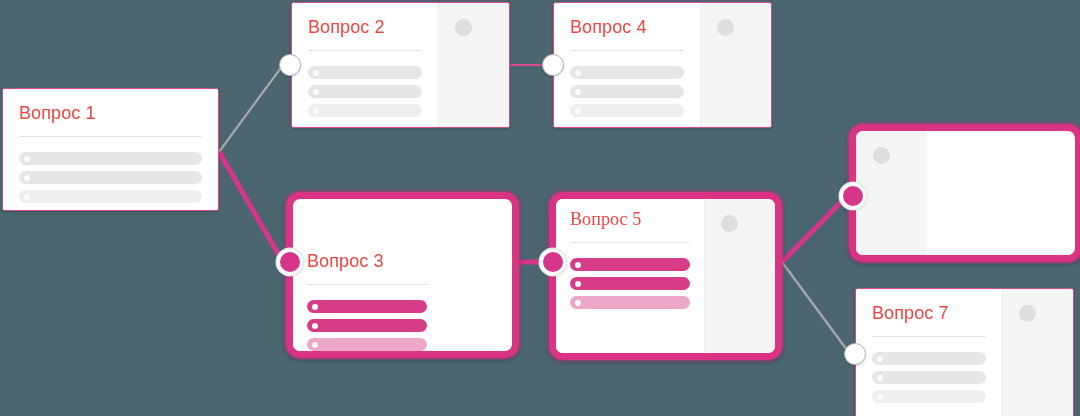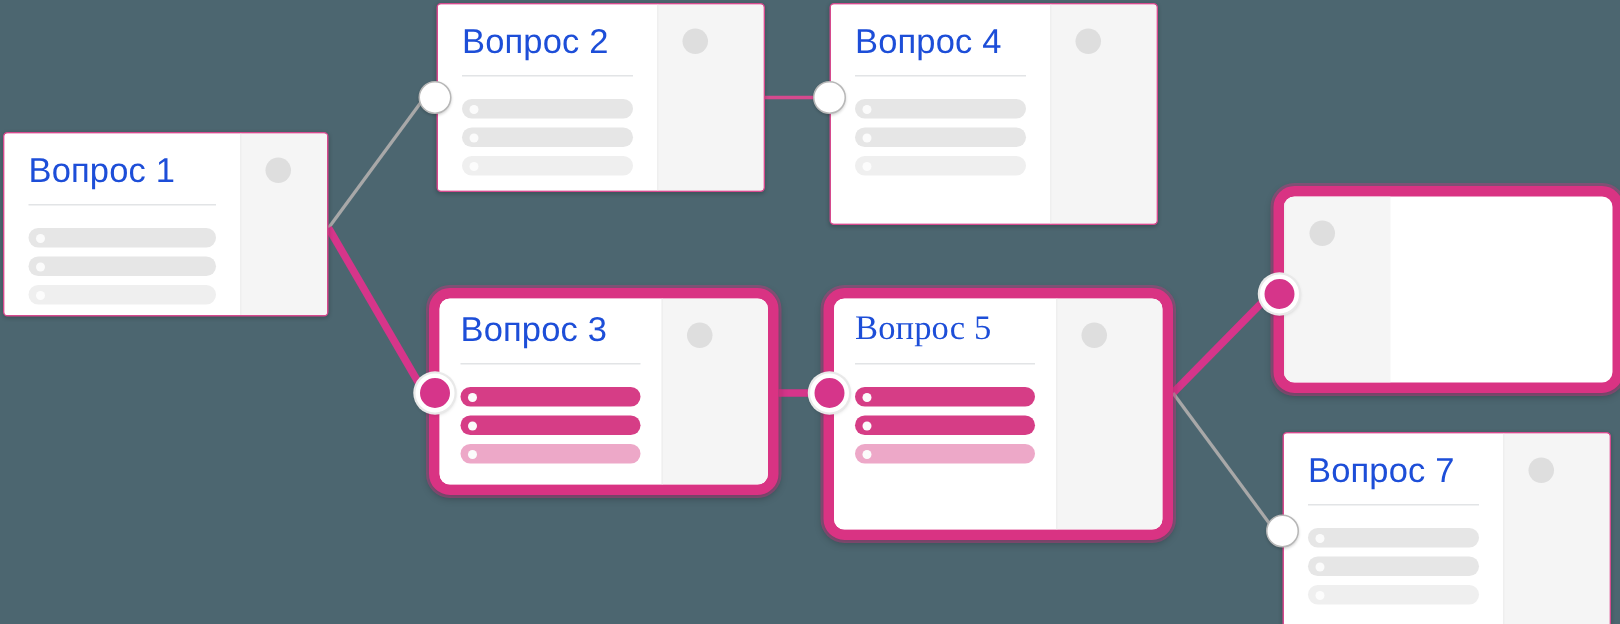--- a/index.html
+++ b/index.html
@@ -51,22 +51,22 @@
   .card-main {
     flex: 1 1 auto;
     position: relative;
     padding: 14px 16px 0 16px;
     background: #ffffff;
     min-width: 0;
   }
   .card.active .card-main { padding: 10px 14px 0 14px; }
 
   .card-title {
-    color: #1d4ed8;
-    font-size: 23px;
+    color: #ef4444;
+    font-size: 18px;
     line-height: 20px;
     letter-spacing: 0.1px;
     white-space: nowrap;
   }
   .card-divider {
     margin-top: 13px;
     height: 1px;
     background: #e2e4e6;
     width: 100%;
   }
@@ -147,21 +147,21 @@
   <svg id="edge-layer" width="1080" height="416" viewBox="0 0 1080 416">
       <path d="M 219 152 L 283 65" stroke="#a8a8a8" stroke-width="2.2" fill="none" stroke-linecap="butt"></path>
       <path d="M 219 152 L 283 262" stroke="#d6358a" stroke-width="5" fill="none" stroke-linecap="butt"></path>
       <path d="M 510 65 L 546 65" stroke="#d64a8e" stroke-width="2.2" fill="none" stroke-linecap="butt"></path>
       <path d="M 519 262 L 547 262" stroke="#d6358a" stroke-width="5" fill="none" stroke-linecap="butt"></path>
       <path d="M 782 262 L 847 196" stroke="#d6358a" stroke-width="5" fill="none" stroke-linecap="butt"></path>
       <path d="M 782 262 L 850 354" stroke="#a8a8a8" stroke-width="2.2" fill="none" stroke-linecap="butt"></path>
     </svg>
 
   <div id="cards-layer">
-      <div class="card inactive" style="left: 2px; top: 88px; width: 217px; height: 123px;">
+      <div class="card inactive" style="left: 2px; top: 88px; width: 217px; height: 123px; flex-direction: column;">
         <div class="card-main">
           <div class="card-title">Вопрос 1</div>
           <div class="card-divider"></div>
           <div class="answers">
             <div class="answer">
               <span class="bullet"></span>
             </div>
             <div class="answer">
               <span class="bullet"></span>
             </div>
@@ -187,41 +187,41 @@
             </div>
             <div class="answer dim">
               <span class="bullet"></span>
             </div>
           </div>
         </div>
         <div class="card-side" style="width: 70px;">
           <div class="side-dot"></div>
         </div>
       </div>
-      <div class="card active" style="left: 286px; top: 192px; width: 233px; height: 138px;">
+      <div class="card active" style="left: 286px; top: 192px; width: 233px; height: 166px; align-items: flex-end;">
         <div class="card-main">
           <div class="card-title">Вопрос 3</div>
           <div class="card-divider"></div>
           <div class="answers">
             <div class="answer sel">
               <span class="bullet"></span>
             </div>
             <div class="answer sel">
               <span class="bullet"></span>
             </div>
             <div class="answer sel-light">
               <span class="bullet"></span>
             </div>
           </div>
         </div>
         <div class="card-side" style="width: 70px;">
           <div class="side-dot"></div>
         </div>
       </div>
-      <div class="card inactive" style="left: 553px; top: 2px; width: 219px; height: 148px;">
+      <div class="card inactive" style="left: 553px; top: 2px; width: 219px; height: 126px;">
         <div class="card-main">
           <div class="card-title">Вопрос 4</div>
           <div class="card-divider"></div>
           <div class="answers">
             <div class="answer">
               <span class="bullet"></span>
             </div>
             <div class="answer">
               <span class="bullet"></span>
             </div>

